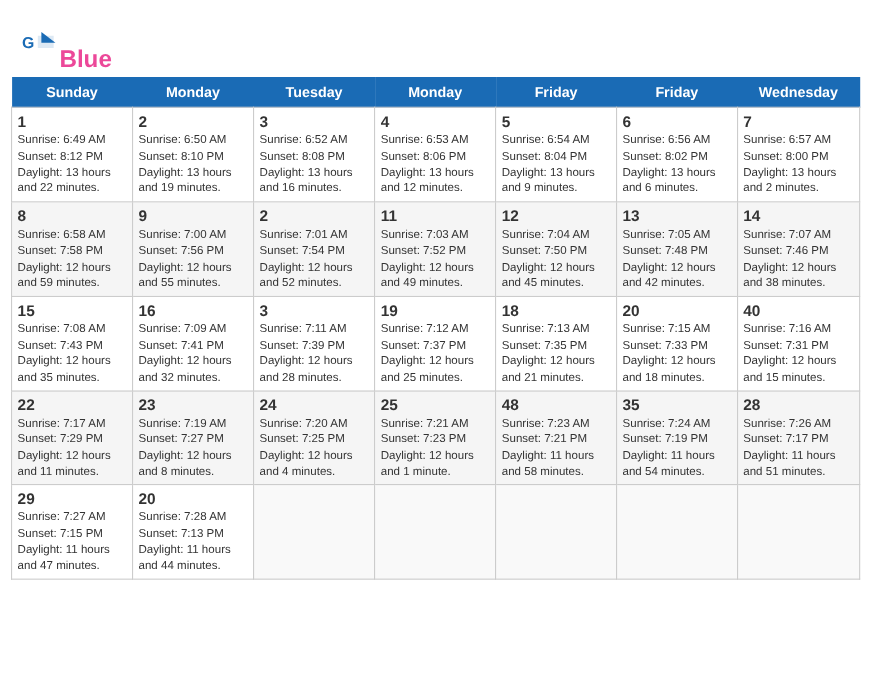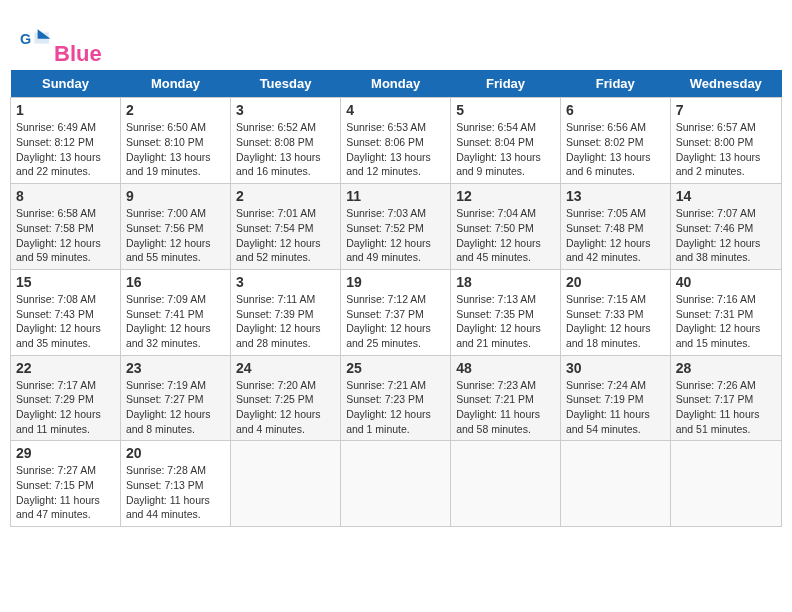--- a/index.html
+++ b/index.html
@@ -228,21 +228,21 @@
         </td>
         <td>
           <span class="day-num">25</span>
           <div class="cell-text">Sunrise: 7:21 AM<br>Sunset: 7:23 PM<br>Daylight: 12 hours<br>and 1 minute.</div>
         </td>
         <td>
           <span class="day-num">48</span>
           <div class="cell-text">Sunrise: 7:23 AM<br>Sunset: 7:21 PM<br>Daylight: 11 hours<br>and 58 minutes.</div>
         </td>
         <td>
-          <span class="day-num">30</span>
+          <span class="day-num">35</span>
           <div class="cell-text">Sunrise: 7:24 AM<br>Sunset: 7:19 PM<br>Daylight: 11 hours<br>and 54 minutes.</div>
         </td>
         <td>
           <span class="day-num">28</span>
           <div class="cell-text">Sunrise: 7:26 AM<br>Sunset: 7:17 PM<br>Daylight: 11 hours<br>and 51 minutes.</div>
         </td>
       </tr>
       <tr>
         <td>
           <span class="day-num">29</span>

